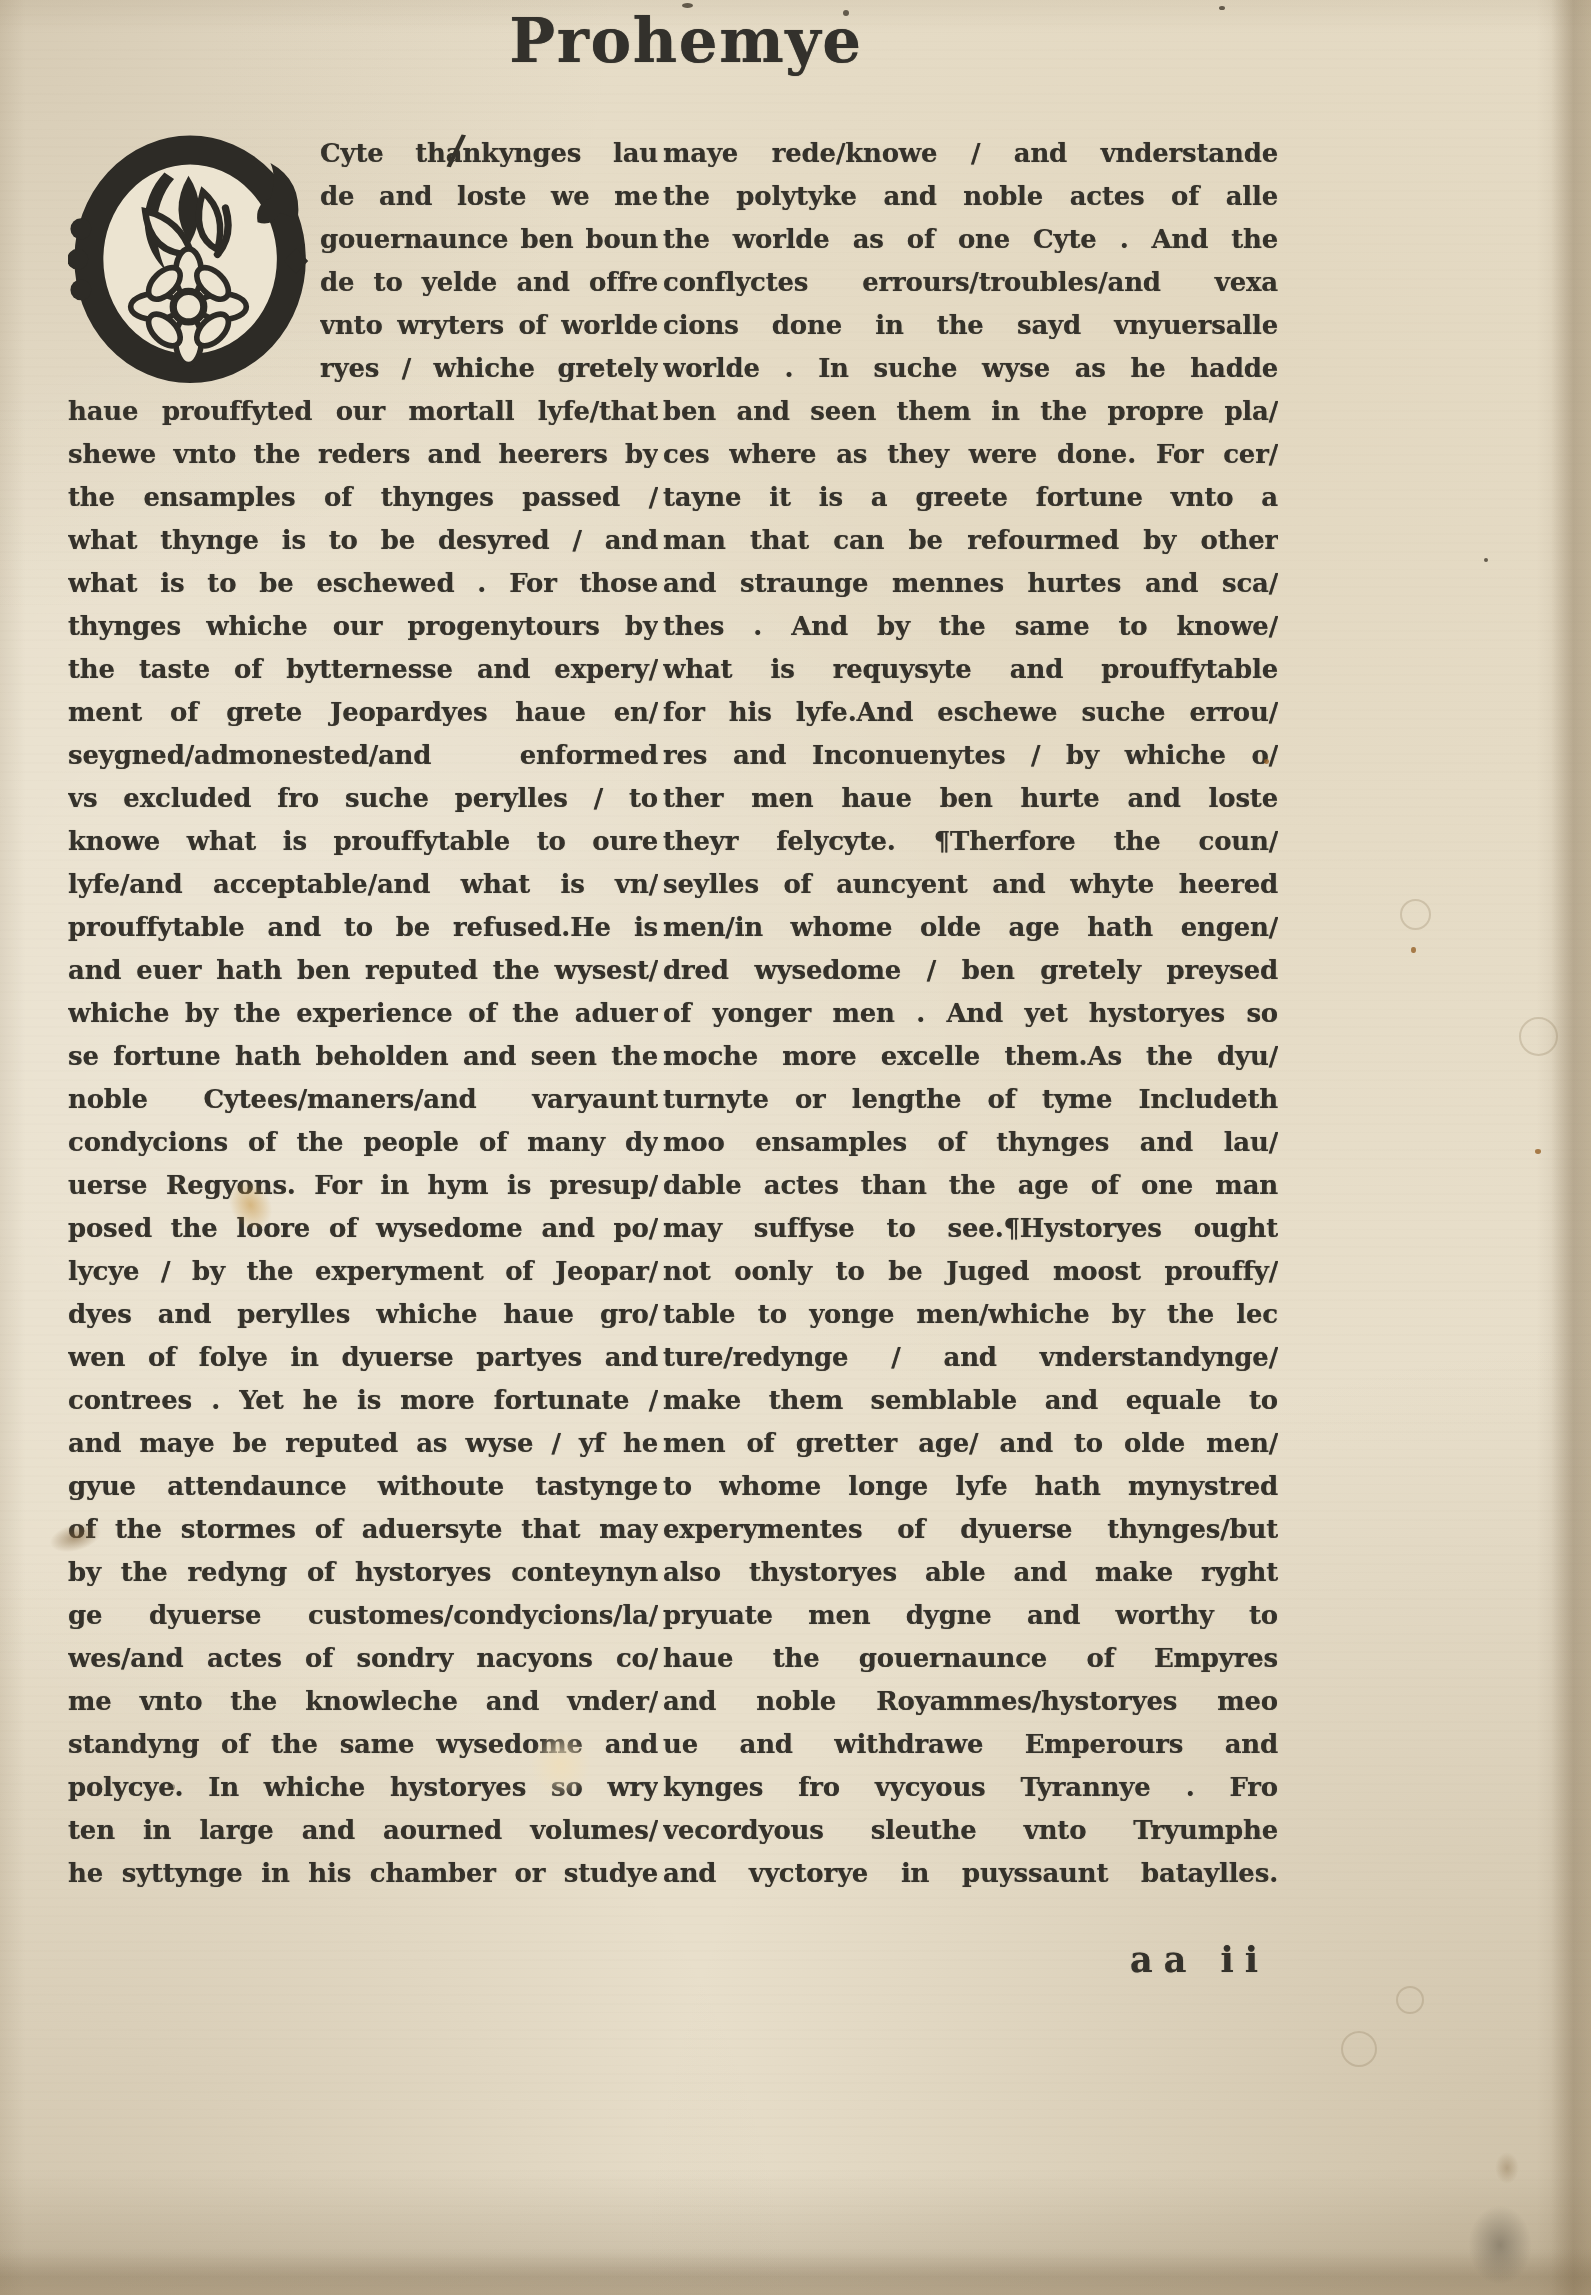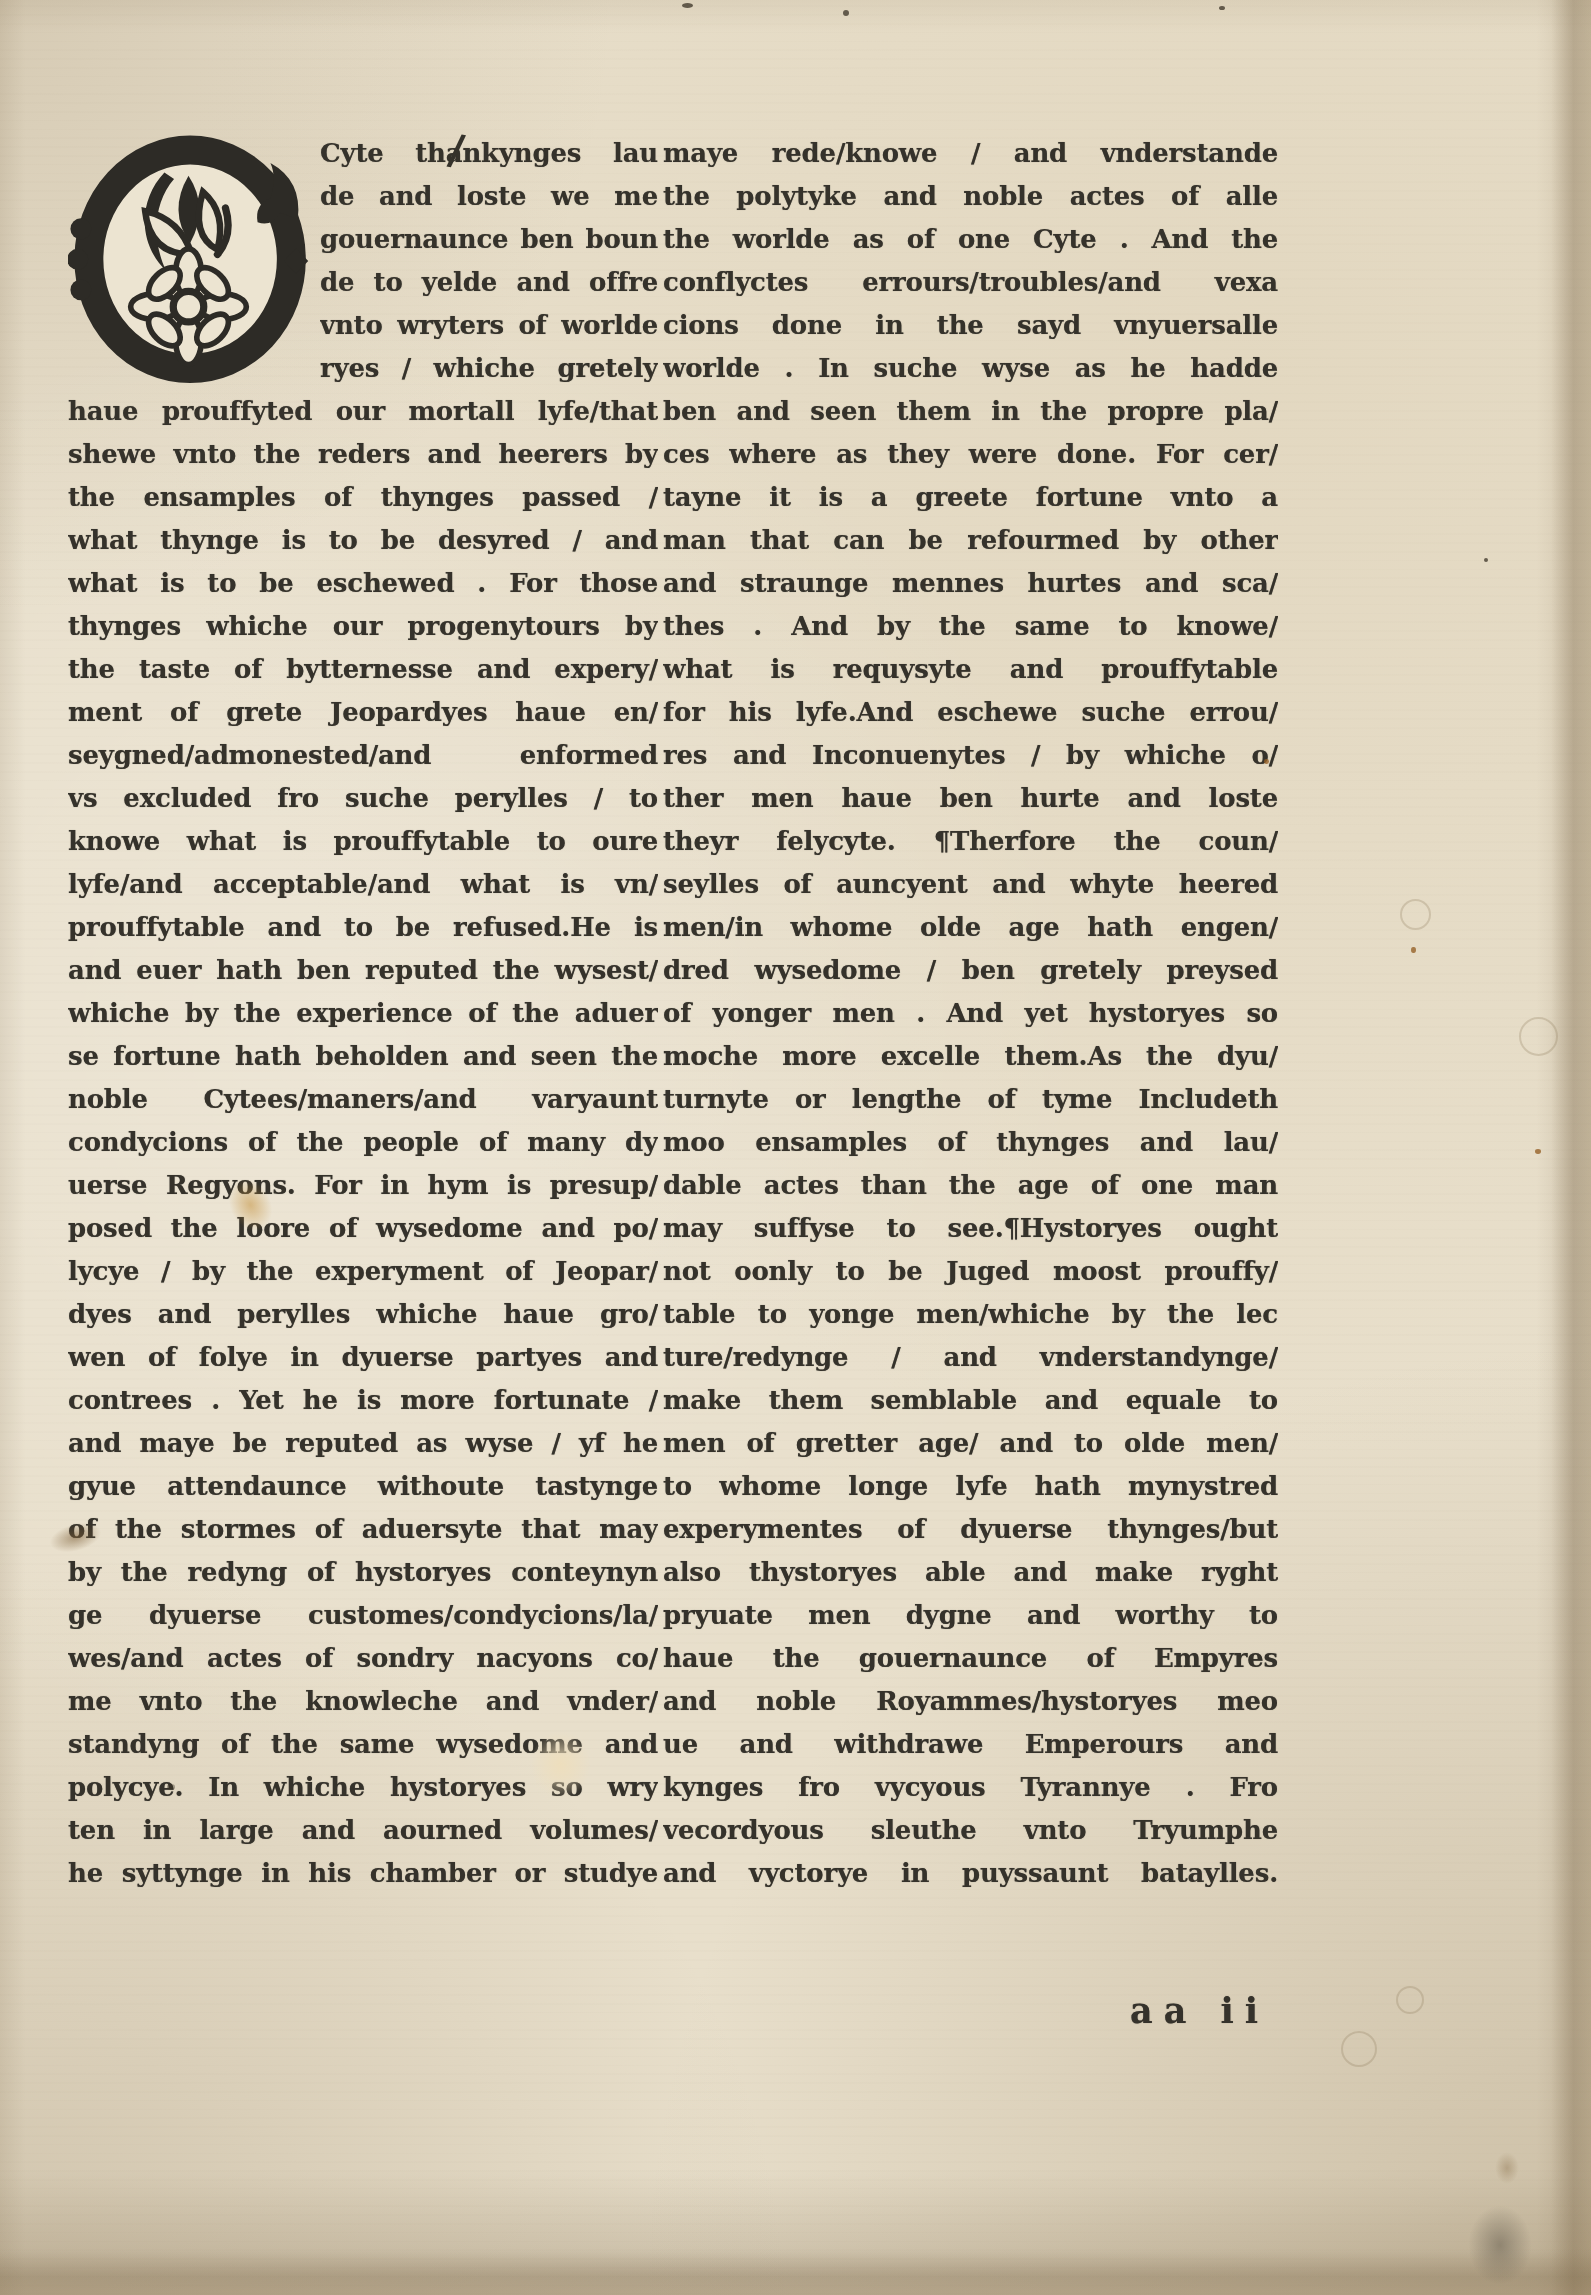--- a/index.html
+++ b/index.html
@@ -49,21 +49,21 @@
 
   .initial-wrap{
     float:left;width:241px;height:257px;margin-right:11px;
   }
   .lead-slash{
     position:absolute;left:381px;top:-6.4px;font-size:41px;font-weight:bold;
     transform:rotate(8deg);
   }
 
   .signature{
-    position:absolute;left:1130px;top:1990px;
+    position:absolute;left:1130px;top:1939px;
     font-size:35px;font-weight:bold;letter-spacing:11px;
     text-shadow:0 0 0.8px rgba(40,38,32,.55);
   }
 
   
   .stain{position:absolute;border-radius:50%;pointer-events:none;}
   .stain-amber{background:radial-gradient(ellipse at center, rgba(196,146,62,.55), rgba(196,146,62,0) 70%);}
   .stain-brown{background:radial-gradient(ellipse at center, rgba(122,92,52,.55), rgba(122,92,52,0) 70%);}
   .stain-light{background:radial-gradient(ellipse at center, rgba(238,222,188,.95), rgba(238,222,188,0) 72%);}
   .stain-grey{background:radial-gradient(ellipse at center, rgba(96,88,74,.5), rgba(96,88,74,0) 70%);}
@@ -72,20 +72,21 @@
   .speck.rust{background:rgba(150,98,40,.8);}
 </style>
 </head>
 <body>
 
 <div class="page">
 
   <div class="edge-right"></div>
   <div class="edge-bottom"></div>
 
+  <div class="title">Prohemye</div>
 
   <div class="col col-left">
     <div class="initial-wrap">
       <svg viewBox="0 0 300 310" width="241" height="253">
 
         <ellipse cx="152" cy="156" rx="126" ry="136" fill="#ece4d1" stroke="#2d2b26" stroke-width="36"></ellipse>
 
         <circle cx="16" cy="118" r="13" fill="#2d2b26"></circle>
         <circle cx="12" cy="156" r="13" fill="#2d2b26"></circle>
         <circle cx="16" cy="194" r="13" fill="#2d2b26"></circle>

